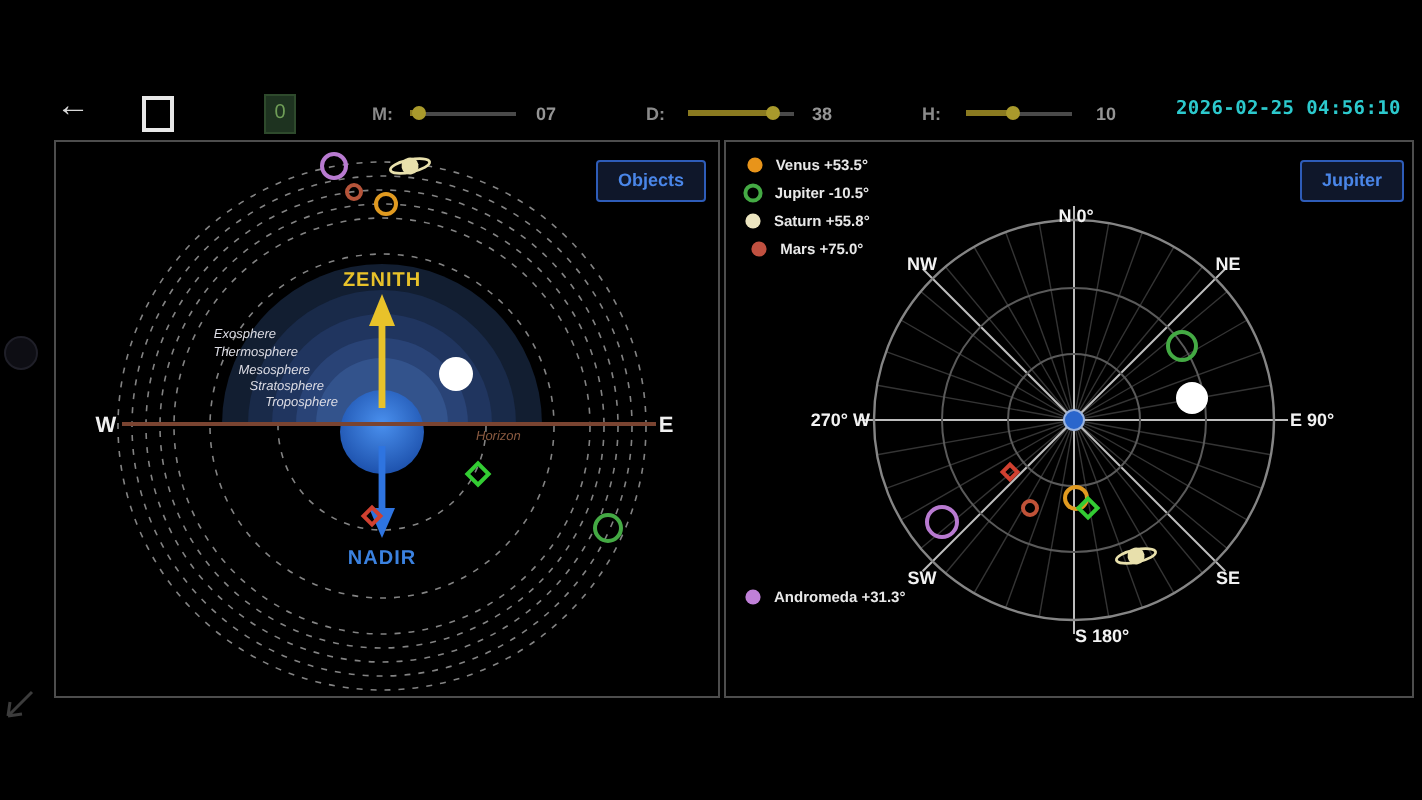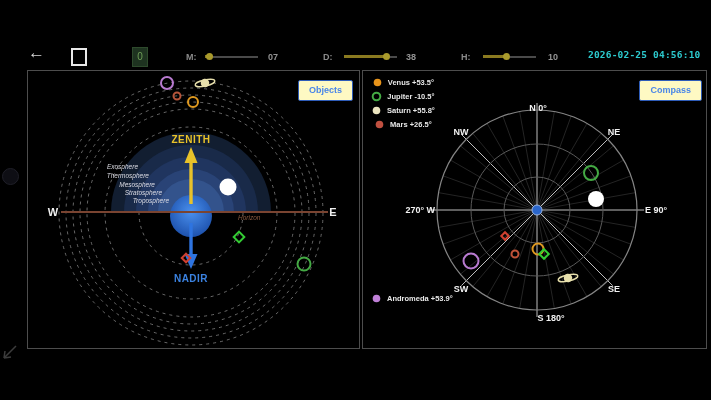--- a/index.html
+++ b/index.html
@@ -17,21 +17,21 @@
   .track{top:16px;width:53px;height:2px;background:#4a4a4a;}
   .fill{position:absolute;left:0;top:-1px;height:3px;background:#8a7a20;}
   .dot{position:absolute;right:-4px;top:-2px;width:7px;height:7px;border-radius:50%;background:#a99a2c;}
   .dtime{left:588px;top:9px;color:#2cc9cd;font-size:9.5px;font-weight:bold;
          font-family:"DejaVu Sans Mono",monospace;letter-spacing:0.2px;}
   
   .panel{position:absolute;top:70px;height:277px;border:1px solid #4d4d4d;background:#000;}
   .panel-left{left:27px;width:331px;}
   .panel-right{left:362px;width:343px;}
   .panelbtn{position:absolute;top:9px;height:19px;line-height:19px;padding:0 10px;
-            background:#fef9c3;border:1px solid #2e5cb8;border-radius:2px;
+            background:#0f172a;border:1px solid #2e5cb8;border-radius:2px;
             color:#4a86e8;font-size:9px;font-weight:bold;text-align:center;}
   .legend{position:absolute;left:8px;z-index:5;}
   .lrow{display:flex;align-items:center;height:14px;justify-content:center;}
   .lrow svg{margin-right:5px;}
   .ltxt{color:#e8e8e8;font-size:7.5px;font-weight:bold;white-space:pre;}
   
   .ghost-circle{left:2px;top:168px;width:15px;height:15px;border-radius:50%;
                 background:#0e0e14;border:1px solid #1f1f28;}
   svg text{font-family:"Liberation Sans",sans-serif;}
 </style>
@@ -134,21 +134,21 @@
         <circle cx="165" cy="31" r="5" fill="none" stroke="#e09a20" stroke-width="2"></circle>
         <circle cx="200" cy="116" r="8.5" fill="#ffffff"></circle>
         <rect x="-3.75" y="-3.75" width="7.5" height="7.5" transform="translate(211,166) rotate(45)" fill="none" stroke="#33cc33" stroke-width="2"></rect>
         <rect x="-3" y="-3" width="6" height="6" transform="translate(158,187) rotate(45)" fill="none" stroke="#d04030" stroke-width="2"></rect>
         <circle cx="276" cy="193" r="6.5" fill="none" stroke="#44aa44" stroke-width="2"></circle>
       </g>
   </svg>
 </div>
 
 <div class="panel panel-right">
-  <div class="panelbtn" style="right:4px;">Compass</div>
+  <div class="panelbtn" style="right:4px;">Jupiter</div>
 
   <div class="legend" style="top:4px;" id="legend-top">
       <div class="lrow">
         <svg width="11" height="11">
           <circle cx="5.5" cy="5.5" r="3.8" fill="#e8941a"></circle>
         </svg>
         <span class="ltxt">Venus +53.5°</span>
       </div>
       <div class="lrow">
         <svg width="11" height="11">
@@ -159,29 +159,29 @@
       <div class="lrow">
         <svg width="11" height="11">
           <circle cx="5.5" cy="5.5" r="3.8" fill="#ece5c0"></circle>
         </svg>
         <span class="ltxt">Saturn +55.8°</span>
       </div>
       <div class="lrow">
         <svg width="11" height="11">
           <circle cx="5.5" cy="5.5" r="3.8" fill="#c05040"></circle>
         </svg>
-        <span class="ltxt">Mars +26.5°</span>
+        <span class="ltxt">Mars +75.0°</span>
       </div>
     </div>
   <div class="legend" style="top:220px;" id="legend-bottom">
       <div class="lrow">
         <svg width="11" height="11">
           <circle cx="5.5" cy="5.5" r="3.8" fill="#c080d8"></circle>
         </svg>
-        <span class="ltxt">Andromeda +53.9°</span>
+        <span class="ltxt">Andromeda +31.3°</span>
       </div>
     </div>
 
   <svg width="343" height="277" viewBox="0 0 343 277">
     <g id="compass-spokes">
         <line x1="174" y1="139" x2="191.36481776669302" y2="40.5192246987792" stroke="#343434" stroke-width="0.7"></line>
         <line x1="174" y1="139" x2="208.20201433256688" y2="45.030737921409155" stroke="#343434" stroke-width="0.7"></line>
         <line x1="174" y1="139" x2="224" y2="52.39745962155612" stroke="#343434" stroke-width="0.7"></line>
         <line x1="174" y1="139" x2="238.27876096865393" y2="62.39555568810219" stroke="#343434" stroke-width="0.7"></line>
         <line x1="174" y1="139" x2="250.6044443118978" y2="74.72123903134606" stroke="#343434" stroke-width="0.7"></line>

